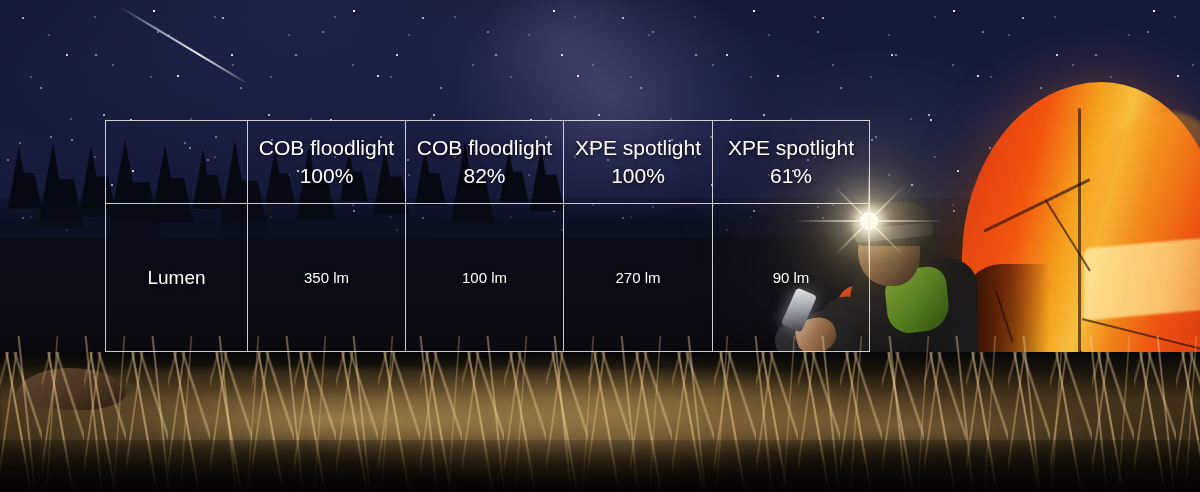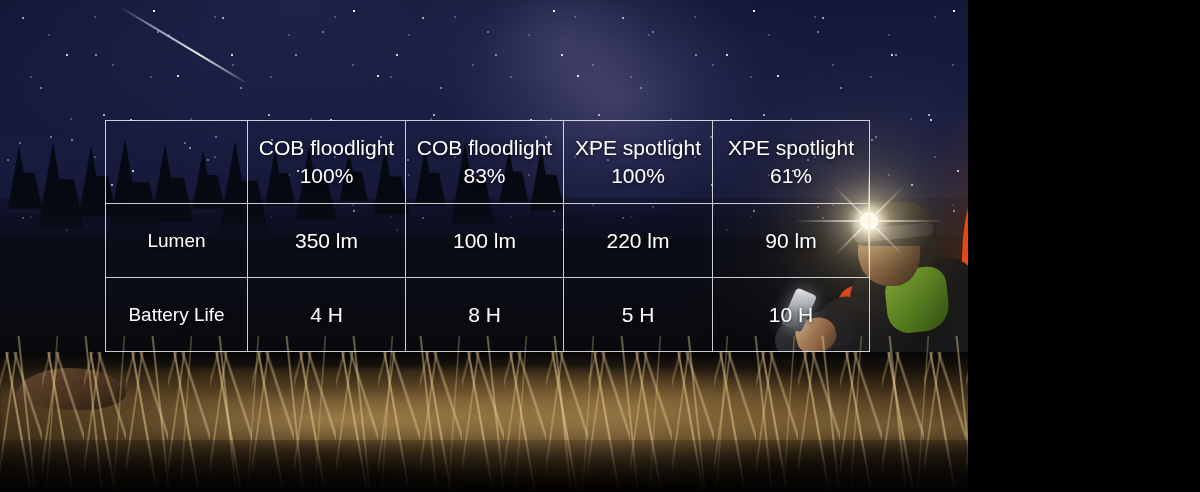--- a/index.html
+++ b/index.html
@@ -8,21 +8,21 @@
   html, body {
     width: 1200px;
     height: 492px;
     overflow: hidden;
     background: #000;
     font-family: "Liberation Sans", sans-serif;
   }
 
   #scene {
     position: relative;
-    width: 968px;
+    width: 1200px;
     height: 492px;
     overflow: hidden;
     background: #05060f;
   }
 
   
   .sky {
     position: absolute;
     left: 0; top: 0;
     width: 1200px; height: 300px;
@@ -398,21 +398,21 @@
     color: #ffffff;
     font-weight: 400;
     text-align: center;
     vertical-align: middle;
     font-family: "Liberation Sans", sans-serif;
     text-shadow: 0 1px 4px rgba(0,0,0,0.75);
     padding: 2px 4px;
   }
   #spec-table thead th { height: 83px; font-size: 21px; line-height: 1.32; }
   #spec-table thead th.corner { border-top-color: rgba(231,232,238,0.88); }
-  #spec-table tbody td { height: 74px; font-size: 21px; }
+  #spec-table tbody td { height: 74px; font-size: 15px; }
   #spec-table td.rowlabel, #spec-table th.rowlabel { font-size: 19px; }
 
   .col-1 { width: 142px; }
   .col-2 { width: 158px; }
   .col-3 { width: 158px; }
   .col-4 { width: 149px; }
   .col-5 { width: 157px; }
 </style>
 </head>
 <body>
@@ -498,43 +498,36 @@
     </colgroup>
     <thead>
       <tr>
         <th class="corner"></th>
         <th>
           <span>COB floodlight</span><br>
           <span>100%</span>
         </th>
         <th>
           <span>COB floodlight</span><br>
-          <span>83%</span>
+          <span>82%</span>
         </th>
         <th>
           <span>XPE spotlight</span><br>
           <span>100%</span>
         </th>
         <th>
           <span>XPE spotlight</span><br>
           <span>61%</span>
         </th>
       </tr>
     </thead>
     <tbody>
       <tr>
         <td class="rowlabel">Lumen</td>
         <td>350 lm</td>
         <td>100 lm</td>
-        <td>220 lm</td>
+        <td>270 lm</td>
         <td>90 lm</td>
-      </tr>
-      <tr>
-        <td class="rowlabel">Battery Life</td>
-        <td>4 H</td>
-        <td>8 H</td>
-        <td>5 H</td>
-        <td>10 H</td>
       </tr>
     </tbody>
   </table>
 
 </div>
 
 </body></html>

